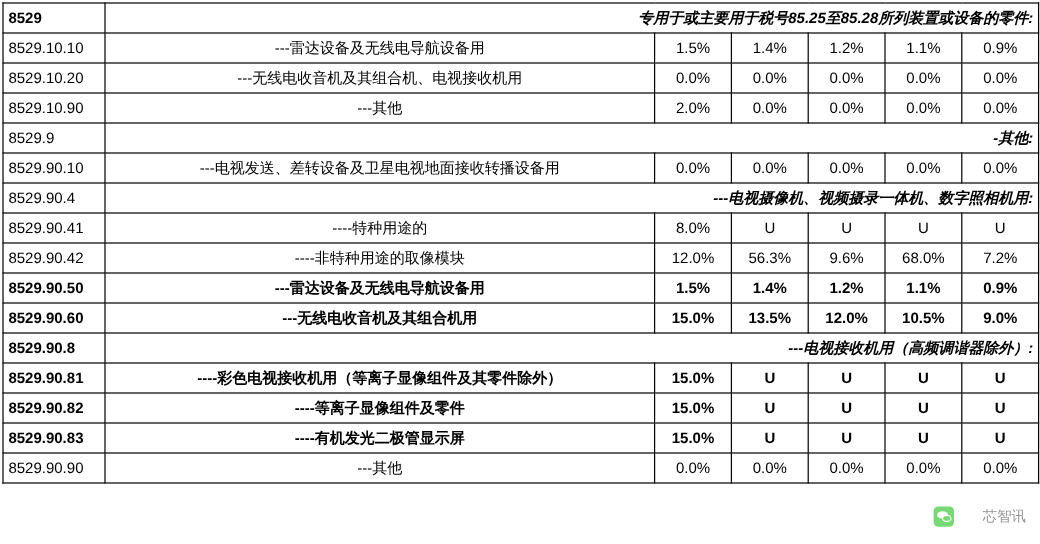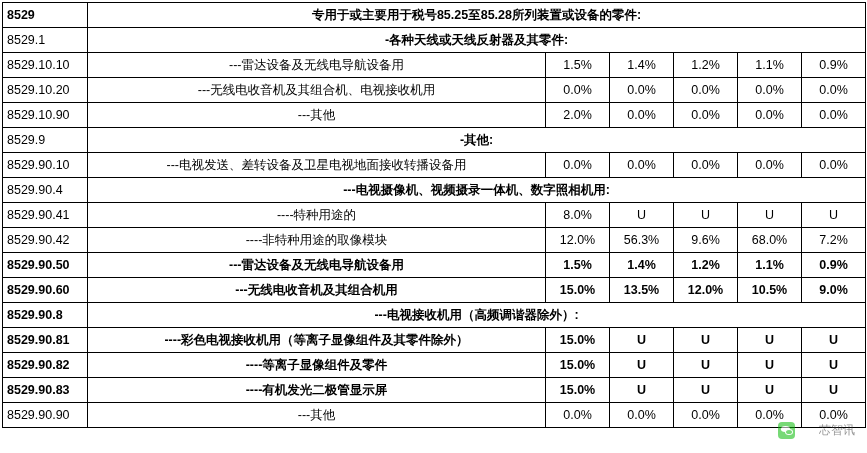--- a/index.html
+++ b/index.html
@@ -41,22 +41,23 @@
   td.code.plain { font-weight: normal; }
   td.desc {
     text-align: center;
   }
   td.desc.bold { font-weight: bold; }
   td.rate {
     text-align: center;
   }
   td.rate.bold { font-weight: bold; }
   td.span-desc {
-    text-align: center;
+    text-align: right;
     font-weight: bold;
+    font-style: italic;
   }
   .watermark {
     position: absolute;
     right: 12px;
     bottom: 14px;
     display: flex;
     align-items: center;
     gap: 24px;
     opacity: 0.55;
     pointer-events: none;
@@ -107,24 +108,20 @@
     <col class="c-rate">
     <col class="c-rate">
     <col class="c-rate">
   </colgroup>
   <tbody>
       <tr>
         <td class="code">8529</td>
         <td class="span-desc" colspan="6">专用于或主要用于税号85.25至85.28所列装置或设备的零件:</td>
       </tr>
       <tr>
-        <td class="code plain">8529.1</td>
-        <td class="span-desc" colspan="6">-各种天线或天线反射器及其零件:</td>
-      </tr>
-      <tr>
         <td class="code plain">8529.10.10</td>
         <td class="desc">---雷达设备及无线电导航设备用</td>
         <td class="rate">1.5%</td>
         <td class="rate">1.4%</td>
         <td class="rate">1.2%</td>
         <td class="rate">1.1%</td>
         <td class="rate">0.9%</td>
       </tr>
       <tr>
         <td class="code plain">8529.10.20</td>

